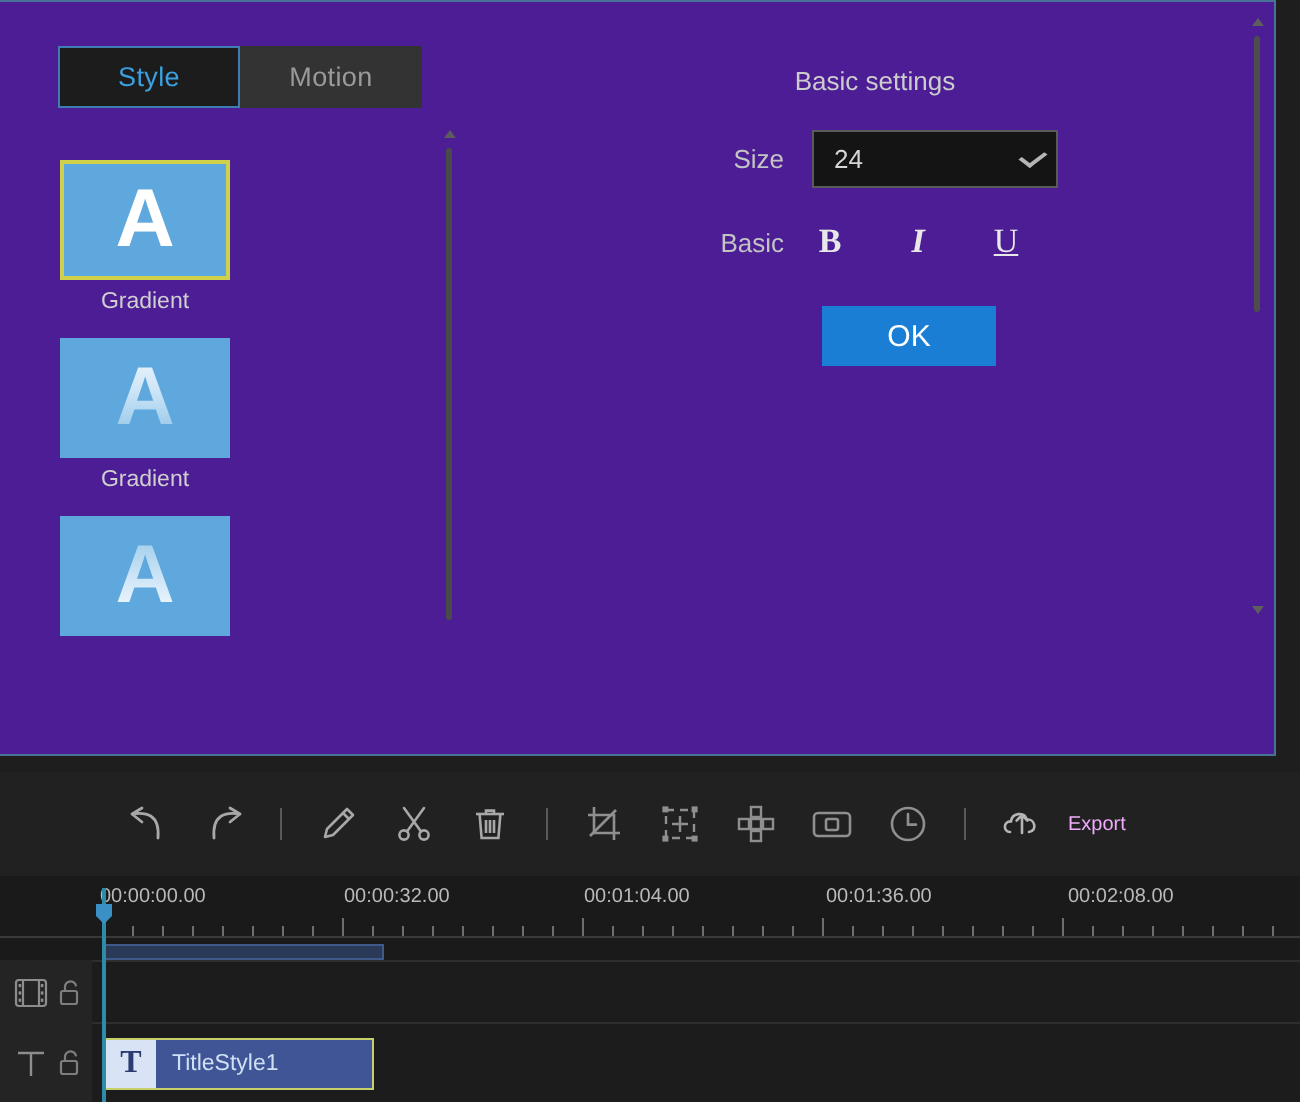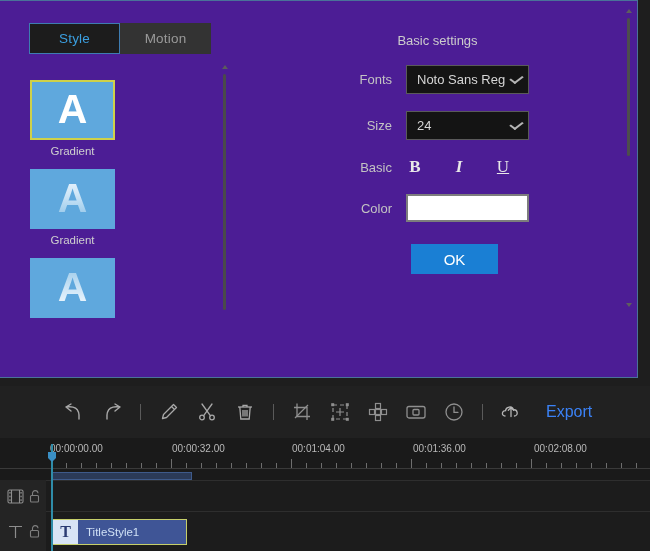--- a/index.html
+++ b/index.html
@@ -149,21 +149,21 @@
   }
 
   
   #toolbar {
     position: absolute; left: 0; top: 386px; width: 650px; height: 52px;
     background: #212121;
     display: flex; align-items: center;
   }
   .tool { width: 38px; height: 38px; display: flex; align-items: center; justify-content: center; }
   .sep { width: 1px; height: 16px; background: #5a5a5a; margin: 0 9px; }
-  .exportlbl { font-size: 16px; color: #3b82f6; margin-left: 16px; }
+  .exportlbl { font-size: 10px; color: #f0abfc; margin-left: 4px; }
   svg { display: block; }
 
   
   #ruler {
     position: absolute; left: 0; top: 438px; width: 650px; height: 34px;
     background: #1a1a1a;
   }
   #ruler .tl { position: absolute; font-size: 10px; color: #b9b9b9; top: 5px; }
   #ruler .tick { position: absolute; bottom: 4px; width: 1px; background: #6e6e6e; }
   #rulerline { position: absolute; left: 0; bottom: 3px; width: 650px; height: 1px; background: #3a3a3a; }
@@ -238,50 +238,39 @@
   </div>
 
   <div id="leftscroll">
     <div class="uparrow"></div>
     <div class="thumb"></div>
   </div>
 
   <div id="basic">
     <div class="bs-title">Basic settings</div>
 
-    <div class="row">
-      <div class="rlabel">Fonts</div>
-      <div class="combo">
-        <span class="val">Noto Sans Reg</span>
-        <span class="chev"></span>
-      </div>
-    </div>
 
     <div class="row">
       <div class="rlabel">Size</div>
       <div class="combo">
         <span class="val">24</span>
         <span class="chev"></span>
       </div>
     </div>
 
     <div class="row">
       <div class="rlabel">Basic</div>
       <div class="typerow">
         <div class="tbtn b">B</div>
         <div class="tbtn i">I</div>
         <div class="tbtn u">U</div>
       </div>
     </div>
 
 
-    <div class="row">
-      <div class="rlabel">Color</div>
-      <div class="colorbox" style="background: rgb(255, 255, 255);"></div>
-    </div>
 
     <div class="btnrow">
       <div class="btn ok">OK</div>
     </div>
   </div>
 
   <div id="rightscroll">
     <div class="ar-up"></div>
     <div class="thumb"></div>
     <div class="ar-dn"></div>

